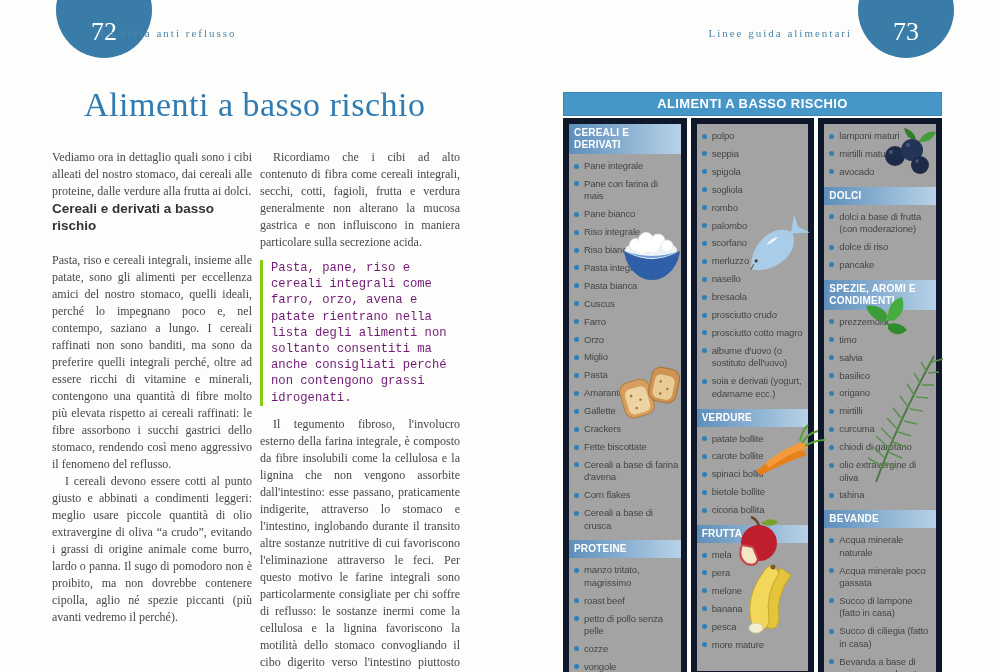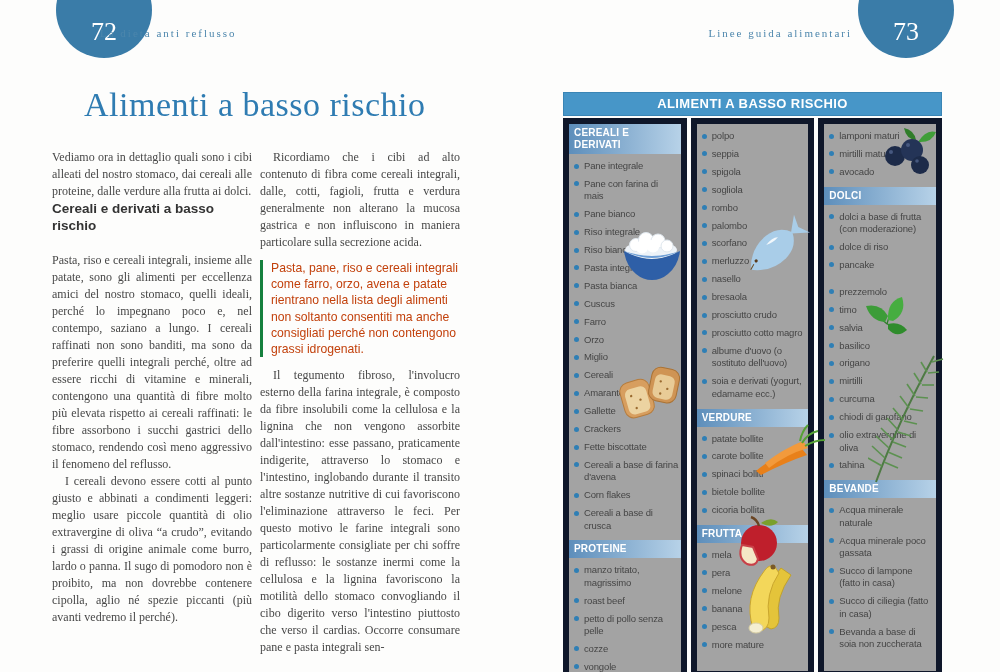--- a/index.html
+++ b/index.html
@@ -40,22 +40,22 @@
     font-size:12px; line-height:17px; color:#474747; text-align:justify;
   }
   .col p { margin:0; }
   .p-indent { text-indent:13px; }
   .after-gap { margin-bottom:17px; }
   .subhead {
     font-family:"Liberation Sans", sans-serif; font-size:13.5px; font-weight:bold;
     color:#333; line-height:17px; margin:0 0 18px; text-align:left;
   }
   .callout {
-    margin:9px 0 10px; border-left:3px solid #15803d; padding-left:8px;
-    color:#c2410c; font-family:Liberation Sans, sans-serif;
+    margin:9px 0 10px; border-left:3px solid #84cc16; padding-left:8px;
+    color:#701a75; font-family:Liberation Mono, monospace;
     font-size:12.2px; line-height:16.2px; text-align:left;
   }
 
   
   .table { position:absolute; left:563px; top:92px; width:379px; }
   .banner {
     background:#4796c8; border:1px solid #3a85b5; color:#fff;
     font-weight:bold; font-size:13px; letter-spacing:0.4px;
     text-align:center; padding:3px 0 4px;
   }
@@ -87,21 +87,21 @@
 <h1 class="title">Alimenti a basso rischio</h1>
 
 <div class="cols">
   <div class="col">
     <p class="after-gap">Vediamo ora in dettaglio quali sono i cibi alleati del nostro stomaco, dai cereali alle proteine, dalle verdure alla frutta ai dolci.</p>
     <h2 class="subhead">Cereali e derivati a basso rischio</h2>
     <p>Pasta, riso e cereali integrali, insieme alle patate, sono gli alimenti per eccellenza amici del nostro stomaco, quelli ideali, perché lo impegnano poco e, nel contempo, saziano a lungo. I cereali raffinati non sono banditi, ma sono da preferire quelli integrali perché, oltre ad essere ricchi di vitamine e minerali, contengono una quantità di fibre molto più elevata rispetto ai cereali raffinati: le fibre assorbono i succhi gastrici dello stomaco, rendendo così meno aggressivo il fenomeno del reflusso.</p>
     <p class="p-indent">I cereali devono essere cotti al punto giusto e abbinati a condimenti leggeri: meglio usare piccole quantità di olio extravergine di oliva “a crudo”, evitando i grassi di origine animale come burro, lardo o panna. Il sugo di pomodoro non è proibito, ma non dovrebbe contenere cipolla, aglio né spezie piccanti (più avanti vedremo il perché).</p>
   </div>
   <div class="col">
-    <p class="p-indent">Ricordiamo che i cibi ad alto contenuto di fibra come cereali integrali, dalle, cotti, fagioli, frutta e verdura generalmente non alterano la mucosa gastrica e non influiscono in maniera particolare sulla secrezione acida.</p>
+    <p class="p-indent">Ricordiamo che i cibi ad alto contenuto di fibra come cereali integrali, secchi, cotti, fagioli, frutta e verdura generalmente non alterano la mucosa gastrica e non influiscono in maniera particolare sulla secrezione acida.</p>
     <div class="callout">Pasta, pane, riso e cereali integrali come farro, orzo, avena e patate rientrano nella lista degli alimenti non soltanto consentiti ma anche consigliati perché non contengono grassi idrogenati.</div>
     <p class="p-indent">Il tegumento fibroso, l'involucro esterno della farina integrale, è composto da fibre insolubili come la cellulosa e la lignina che non vengono assorbite dall'intestino: esse passano, praticamente indigerite, attraverso lo stomaco e l'intestino, inglobando durante il transito altre sostanze nutritive di cui favoriscono l'eliminazione attraverso le feci. Per questo motivo le farine integrali sono particolarmente consigliate per chi soffre di reflusso: le sostanze inermi come la cellulosa e la lignina favoriscono la motilità dello stomaco convogliando il cibo digerito verso l'intestino piuttosto che verso il cardias. Occorre consumare pane e pasta integrali sen-</p>
   </div>
 </div>
 
 <div class="pagenum-circle circle-right">
   <span>73</span>
 </div>
 <div class="rh rh-right">Linee guida alimentari</div>
 
@@ -151,21 +151,21 @@
           <li>
             <span class="dot"></span>
             <span class="itxt">Orzo</span>
           </li>
           <li>
             <span class="dot"></span>
             <span class="itxt">Miglio</span>
           </li>
           <li>
             <span class="dot"></span>
-            <span class="itxt">Cereali</span>
+            <span class="itxt">Pasta</span>
           </li>
           <li>
             <span class="dot"></span>
             <span class="itxt">Amaranto</span>
           </li>
           <li>
             <span class="dot"></span>
             <span class="itxt">Gallette</span>
           </li>
           <li>
@@ -415,20 +415,21 @@
           </li>
           <li>
             <span class="dot"></span>
             <span class="itxt">dolce di riso</span>
           </li>
           <li>
             <span class="dot"></span>
             <span class="itxt">pancake</span>
           </li>
         </ul>
+      <div class="thead">SPEZIE, AROMI E CONDIMENTI</div>
       <ul class="titems">
           <li>
             <span class="dot"></span>
             <span class="itxt">prezzemolo</span>
           </li>
           <li>
             <span class="dot"></span>
             <span class="itxt">timo</span>
           </li>
           <li>

